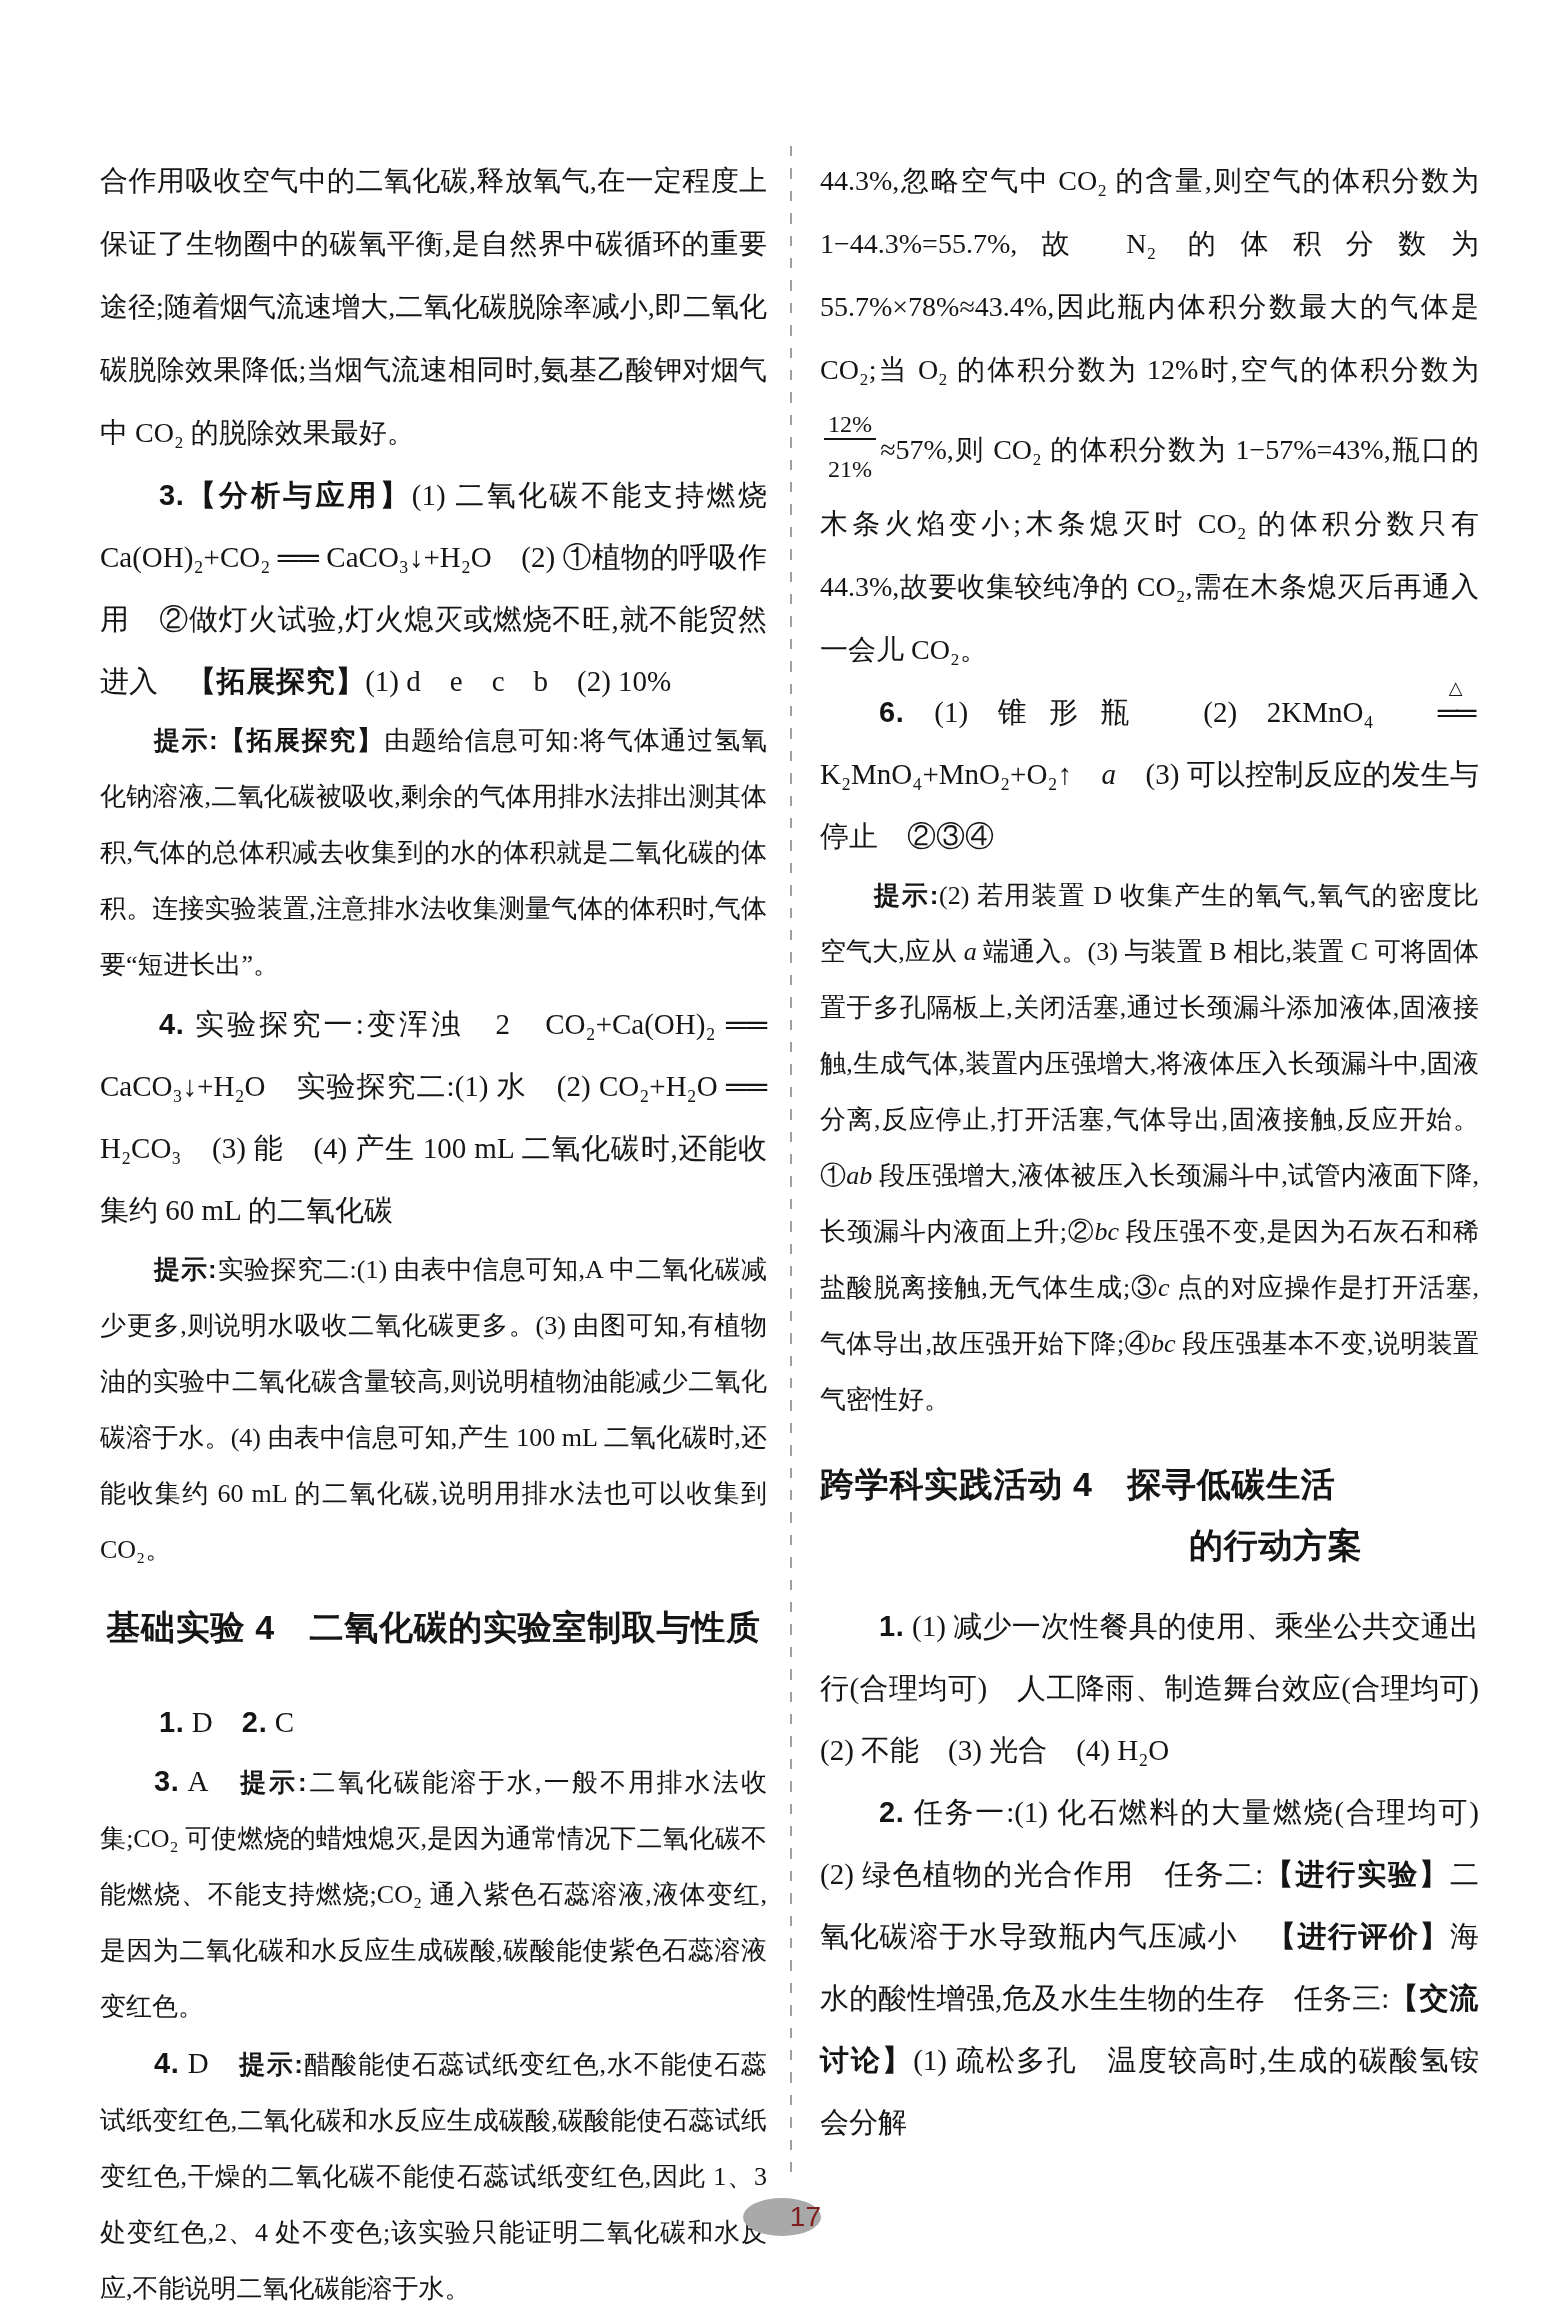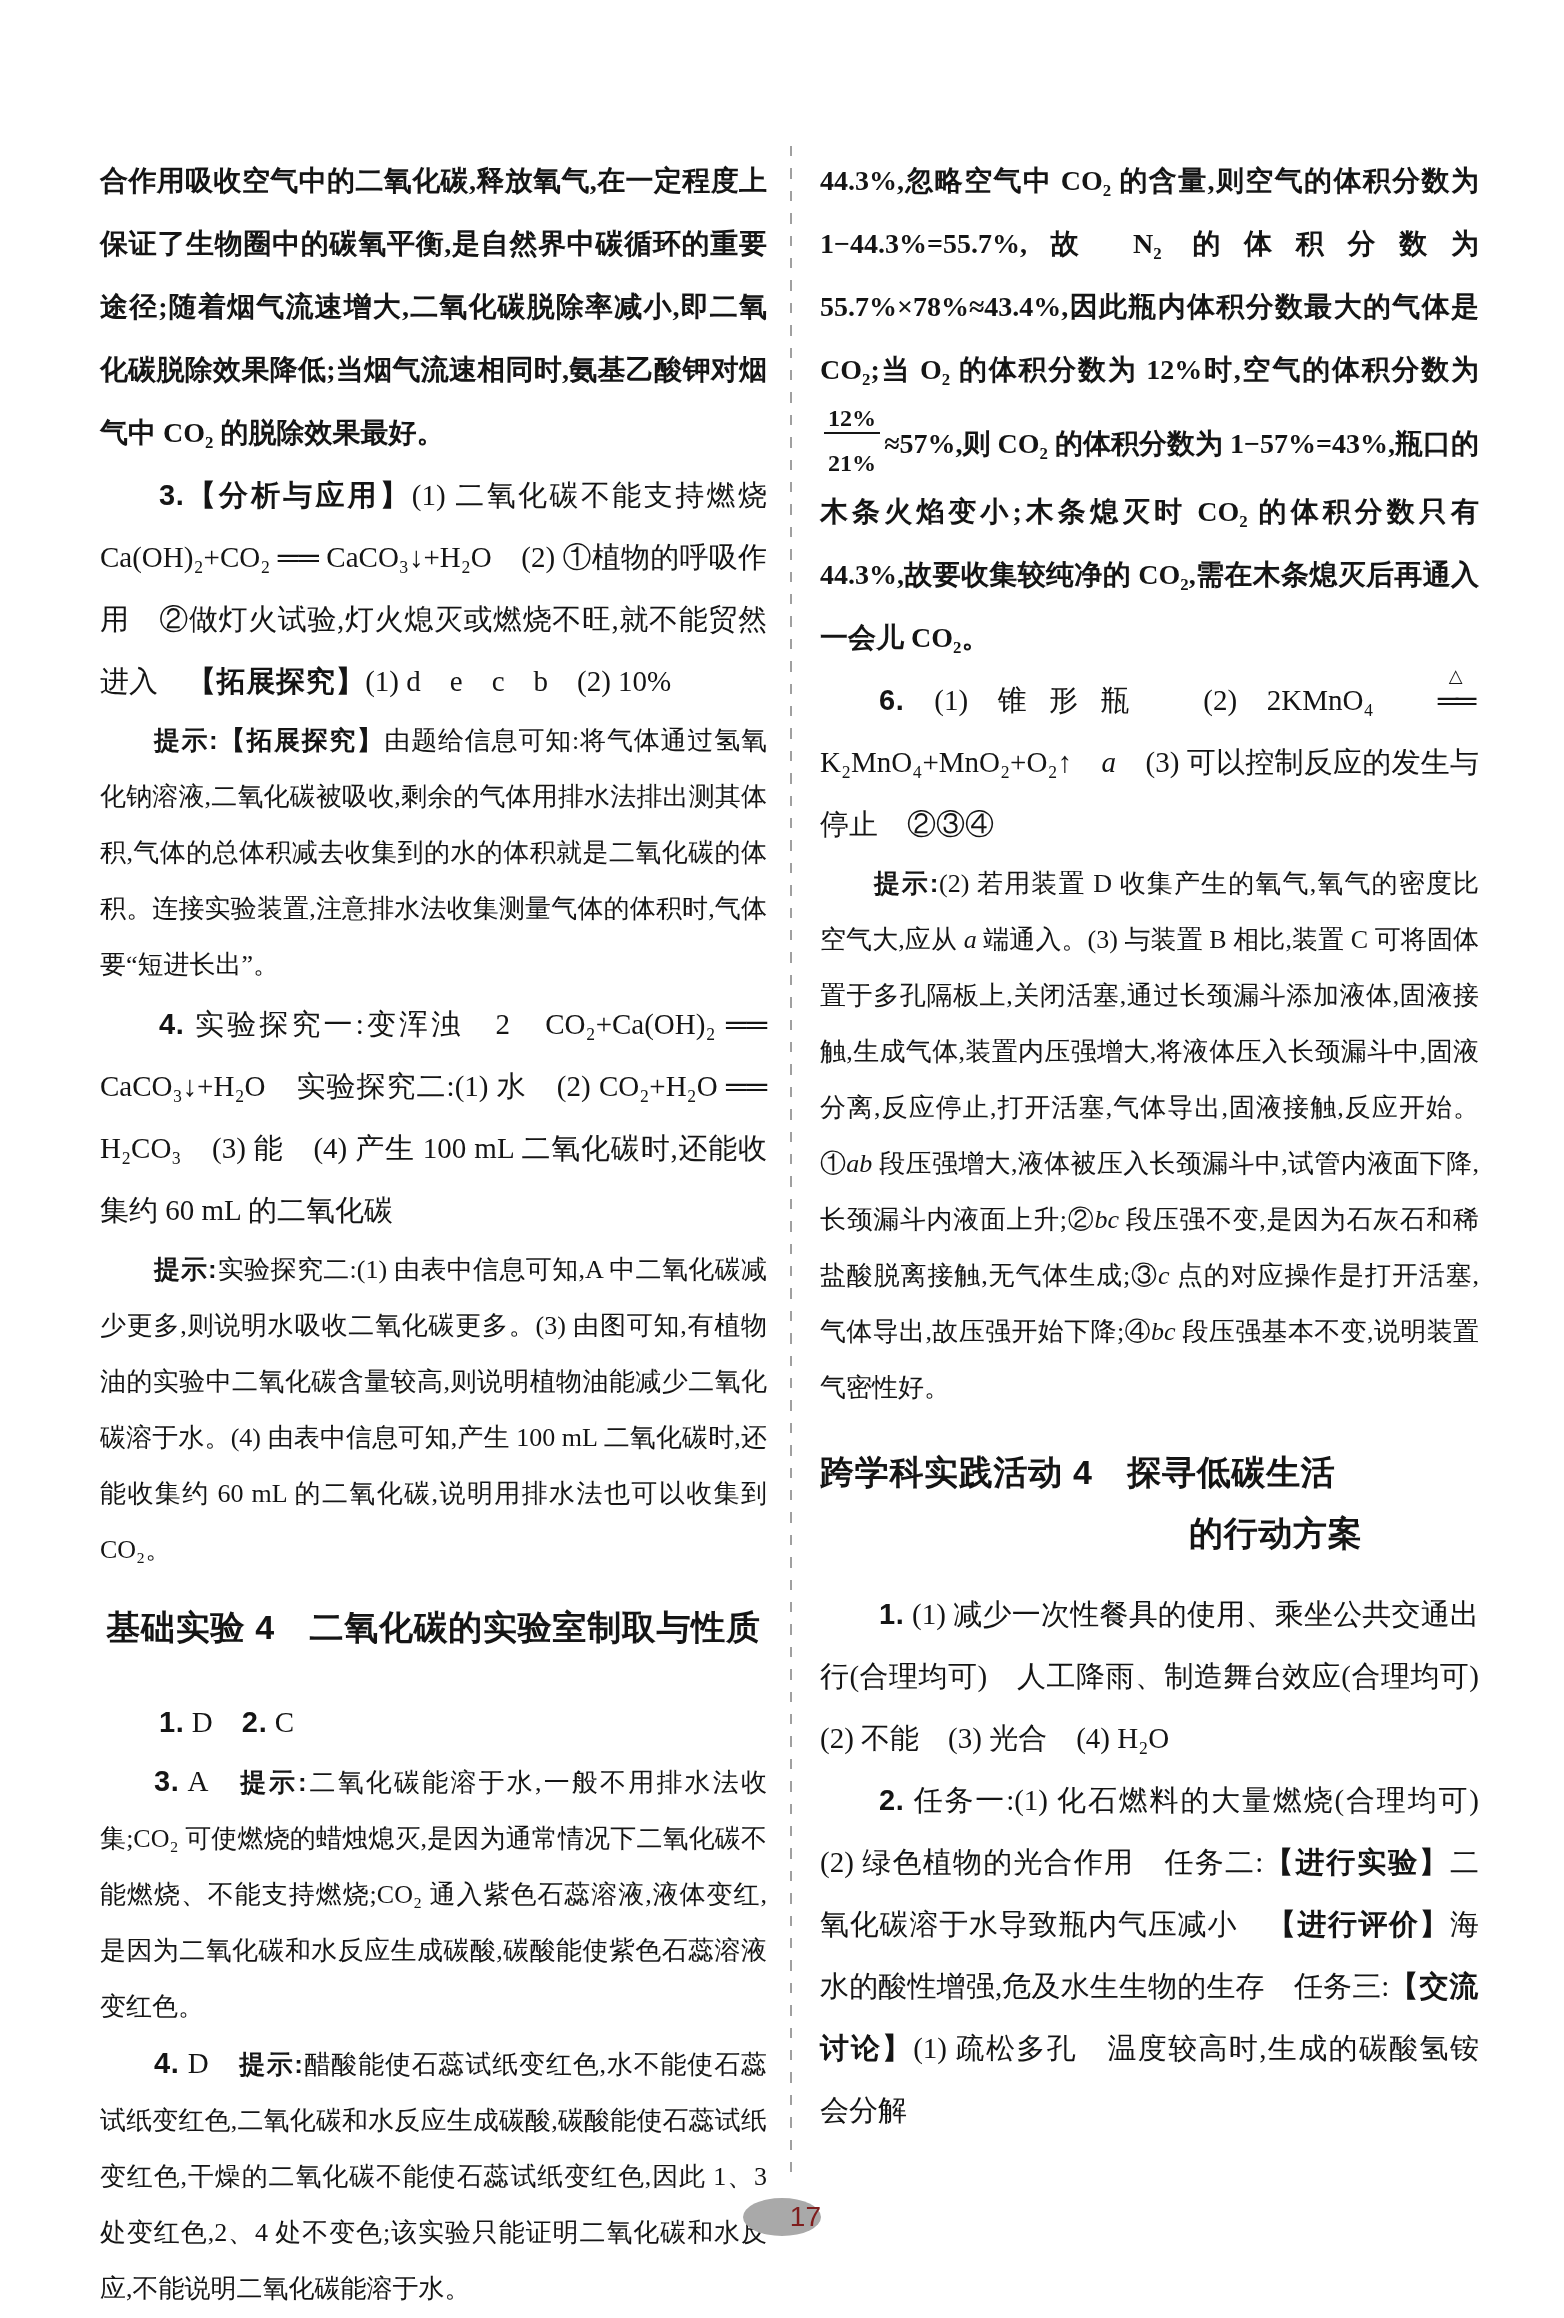--- a/index.html
+++ b/index.html
@@ -16,21 +16,21 @@
   .column-left  { left: 100px;  width: 667px; }
   .column-right { left: 820px; width: 659px; }
 
   .column p { margin: 0; text-align: justify; }
 
   
   .p-ans  { font-size: 29px; line-height: 62px; text-indent: 59px; }
   
   .p-hint { font-size: 26px; line-height: 56px; text-indent: 54px; }
   
-  .p-cont { text-indent: 0; font-weight: bold; }
+  .p-cont { text-indent: 0; }
   .p-loose { font-size: 28px; line-height: 63px; }
 
   .seg { white-space: pre-wrap; }
   .seg-b {
     font-family: "Liberation Sans", "DejaVu Sans", sans-serif;
     font-weight: 700;
     letter-spacing: 0.7px;
   }
   .seg-i { font-style: italic; }
   .seg-lead { font-size: 29px; }
@@ -56,21 +56,21 @@
   .h-activity-line-0 { }
   .h-activity-line-1 { margin-left: 369px; }
 
   
   .frac {
     display: inline-block;
     vertical-align: -0.75em;
     text-align: center;
     line-height: 1.08;
     font-size: 0.86em;
-    margin: 4px 4px;
+    margin: 10px 4px;
   }
   .frac .num { display: block; border-bottom: 2px solid #151515; padding: 0 4px 1.3px; }
   .frac .den { display: block; padding: 16px 4px 0; }
 
   
   .eqtri { display: inline-block; position: relative; margin: 0 5.3px; }
   .eqtri-top {
     position: absolute;
     left: 50%;
     top: -24px;

